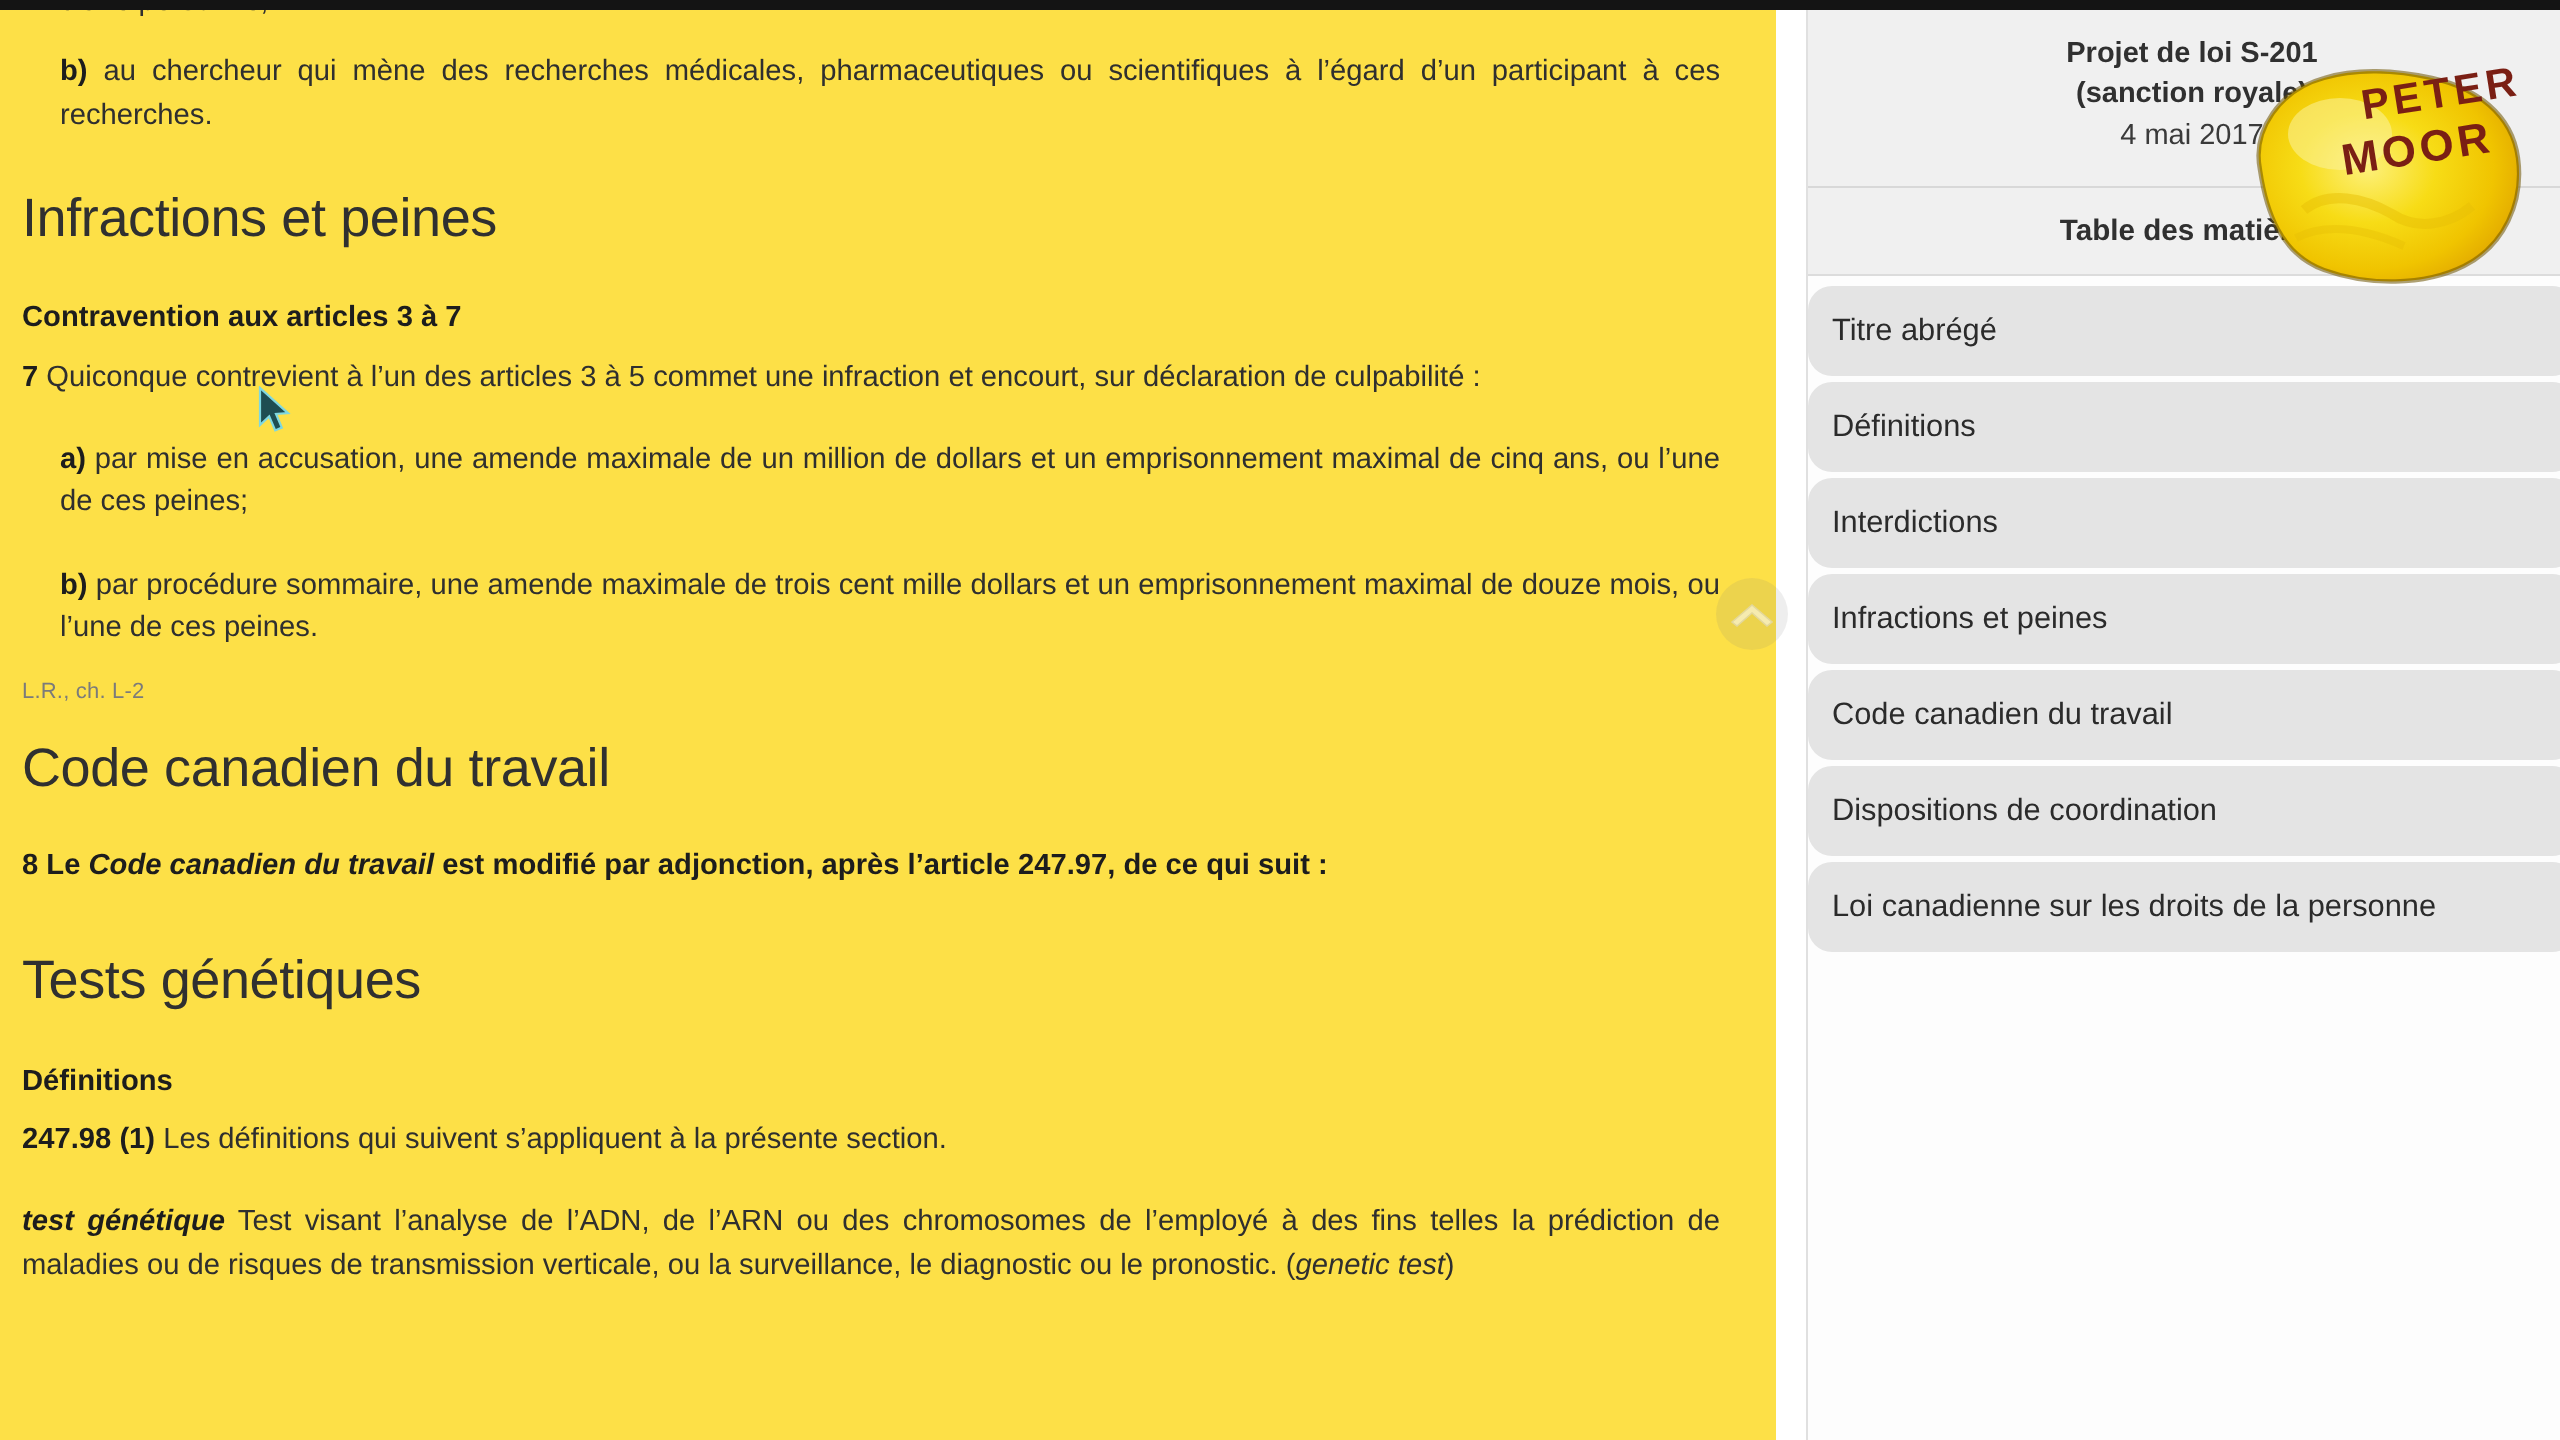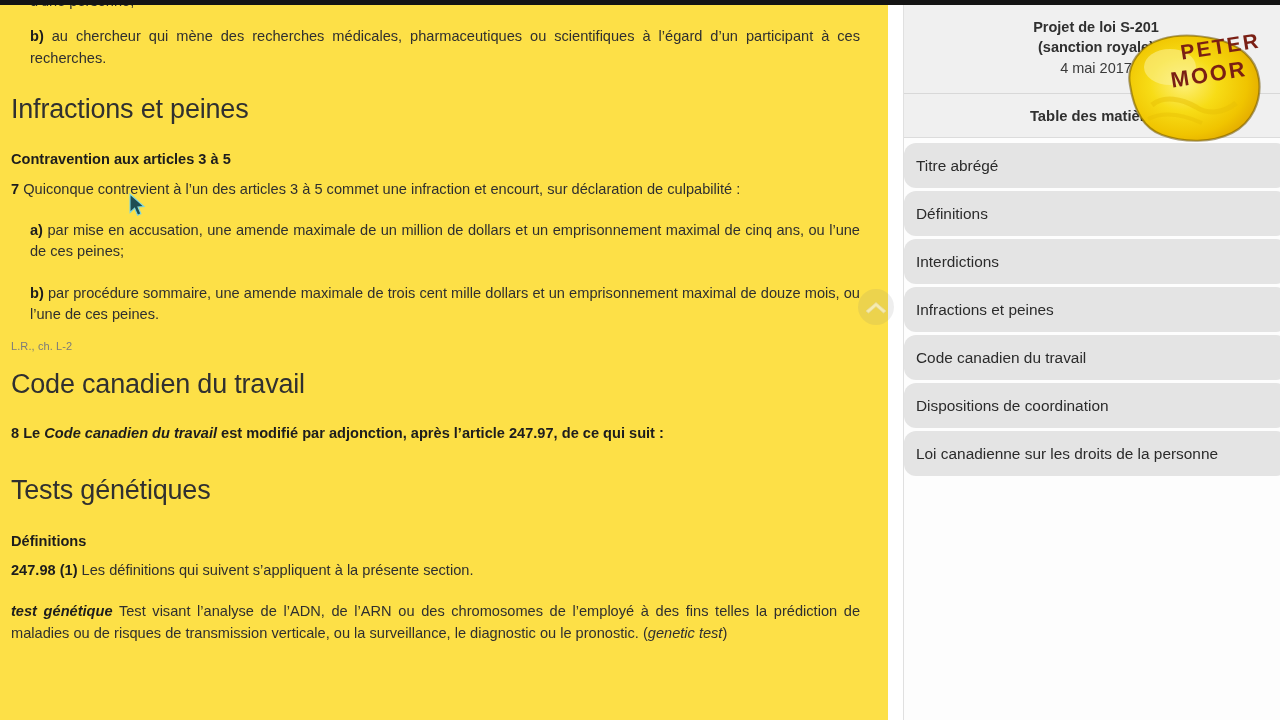--- a/index.html
+++ b/index.html
@@ -223,21 +223,21 @@
       <p class="para" style="margin-bottom:14px;">
         <span style="margin-left:19px;">d'une personne;</span>
       </p>
 
       <p class="para-indent">
         <span class="lead">b)</span><span> au chercheur qui mène des recherches médicales, pharmaceutiques ou scientifiques à l’égard d’un participant à ces recherches.</span>
       </p>
 
       <h1 class="doc-h1" style="margin-top:24px;margin-bottom:24px;">Infractions et peines</h1>
 
-      <h2 class="doc-h2">Contravention aux articles 3 à 5</h2>
+      <h2 class="doc-h2">Contravention aux articles 3 à 7</h2>
 
       <p class="para">
         <span class="lead">7</span><span> Quiconque contrevient à l’un des articles 3 à 5 commet une infraction et encourt, sur déclaration de culpabilité :</span>
       </p>
 
       <p class="para-indent">
         <span class="lead">a)</span><span> par mise en accusation, une amende maximale de un million de dollars et un emprisonnement maximal de cinq ans, ou l’une de ces peines;</span>
       </p>
 
       <p class="para-indent" style="margin-bottom:10px;">

